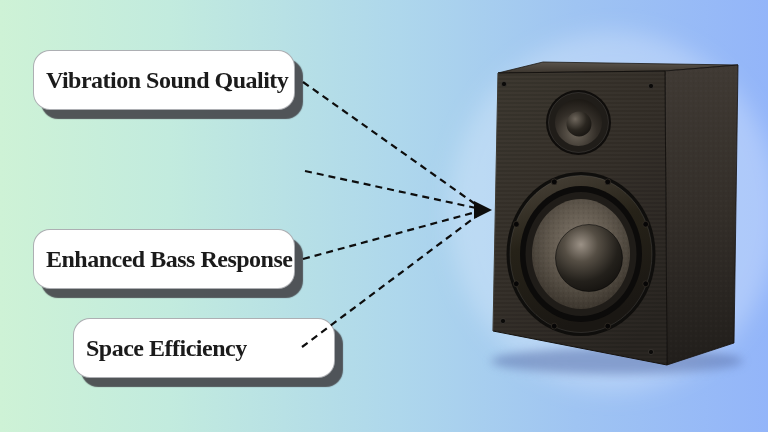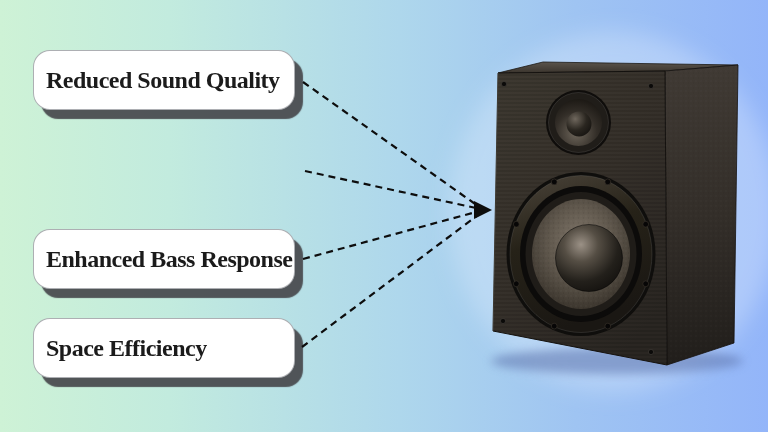--- a/index.html
+++ b/index.html
@@ -10,30 +10,30 @@
   }
   .benefit{
     position:absolute;left:33px;width:262px;height:60px;
     background:#ffffff;border:1px solid rgba(105,110,116,.55);border-radius:17px;
     box-shadow:8px 9px 1px rgba(70,72,76,.92);
     display:flex;align-items:center;box-sizing:border-box;padding-left:12px;
   }
   .benefit-label{
     font-weight:700;font-size:24px;letter-spacing:-0.5px;color:#1b1b1b;white-space:nowrap;
   }
-  #b1{top:50px;} #b2{top:142px;} #b3{top:229px;} #b4{top:318px;}
+  #b1{top:50px;} #b2{top:142px;} #b3{top:229px;} #b4{top:318px;margin-left:40px;}
   svg.overlay{position:absolute;left:0;top:0;}
 </style>
 </head>
 <body>
 
 <div class="stage">
 
   <div class="benefit" id="b1">
-    <span class="benefit-label">Reduced Sound Quality</span>
+    <span class="benefit-label">Vibration Sound Quality</span>
   </div>
   <div class="benefit" id="b3">
     <span class="benefit-label">Enhanced Bass Response</span>
   </div>
   <div class="benefit" id="b4">
     <span class="benefit-label">Space Efficiency</span>
   </div>
 
   <svg class="overlay" width="768" height="432" viewBox="0 0 768 432">
     <defs>

